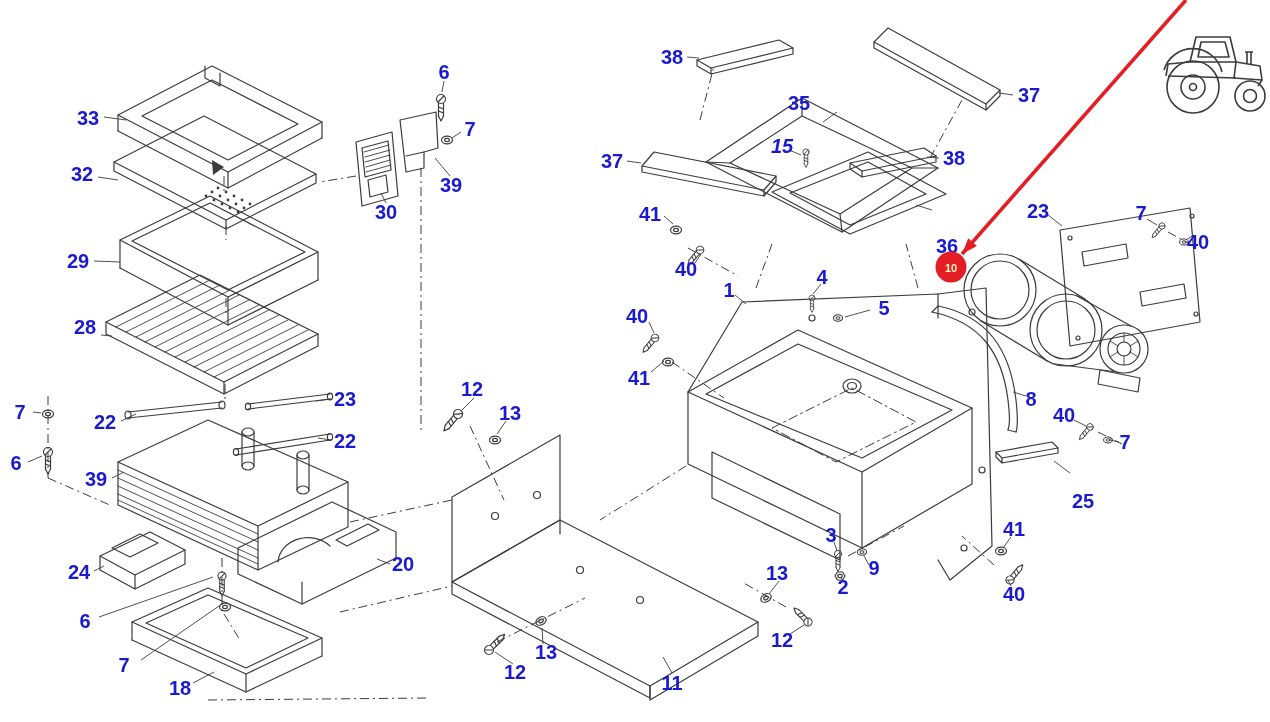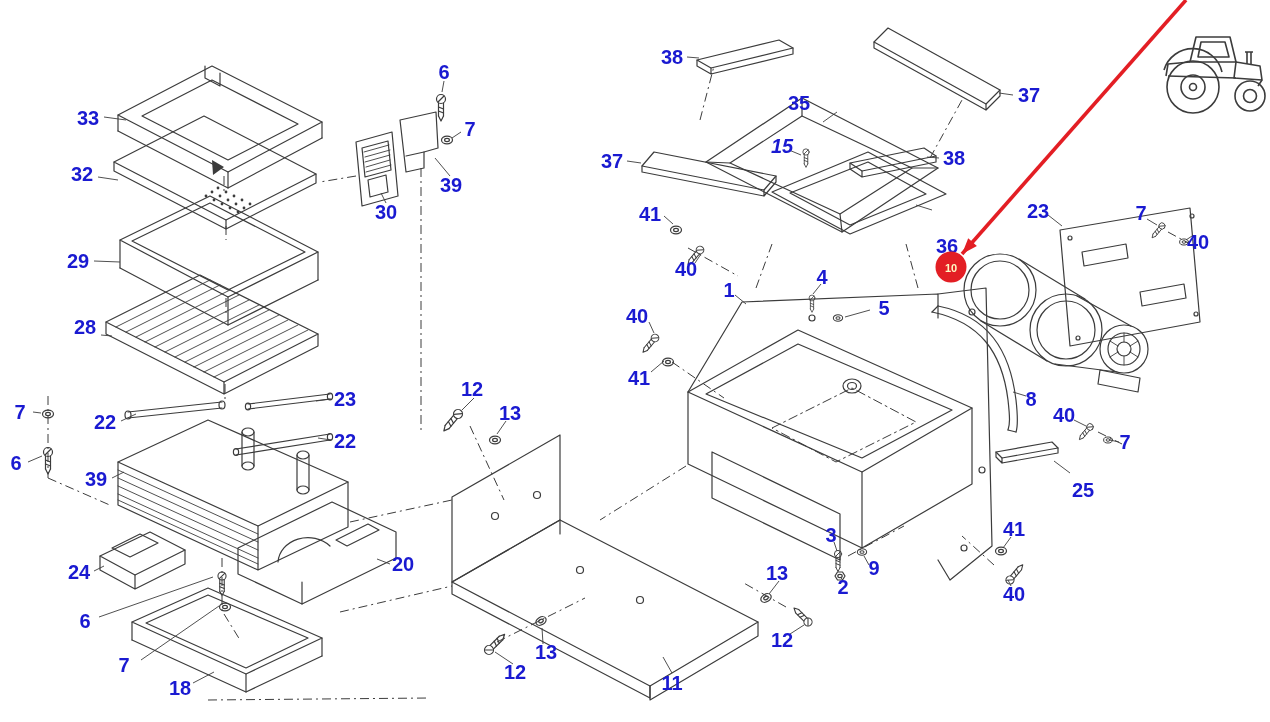--- a/index.html
+++ b/index.html
@@ -366,20 +366,20 @@
       <div class="part-label" style="left: 672px; top: 683px; text-align: center;">11</div>
       <div class="part-label" style="left: 831px; top: 535px;">3</div>
       <div class="part-label" style="left: 843px; top: 587px;">2</div>
       <div class="part-label" style="left: 874px; top: 568px;">9</div>
       <div class="part-label" style="left: 1038px; top: 211px;">23</div>
       <div class="part-label" style="left: 1141px; top: 213px;">7</div>
       <div class="part-label" style="left: 1198px; top: 242px;">40</div>
       <div class="part-label" style="left: 1031px; top: 399px;">8</div>
       <div class="part-label" style="left: 1064px; top: 415px;">40</div>
       <div class="part-label" style="left: 1125px; top: 442px;">7</div>
-      <div class="part-label" style="left: 1083px; top: 490px;">25</div>
+      <div class="part-label" style="left: 1083px; top: 501px;">25</div>
       <div class="part-label" style="left: 1014px; top: 529px;">41</div>
       <div class="part-label" style="left: 1014px; top: 594px;">40</div>
     </div>
 
 <div id="part-badge" class="badge" style="left: 951px; top: 267px; width: 31px; height: 31px;">10</div>
 
 </div>
 
 </body></html>

